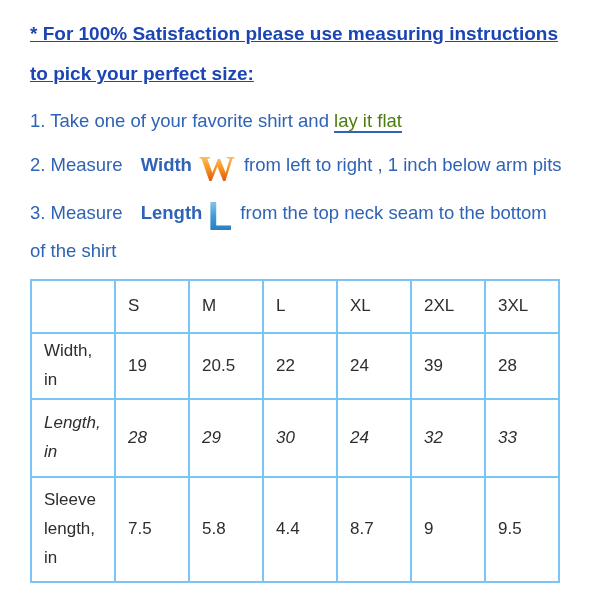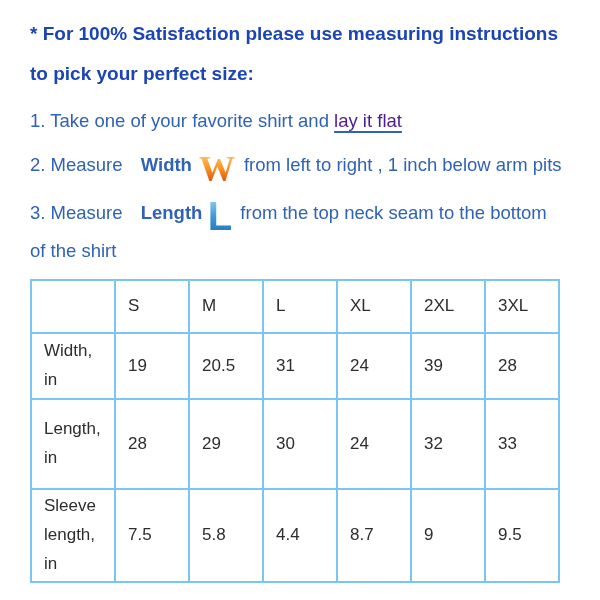--- a/index.html
+++ b/index.html
@@ -19,37 +19,37 @@
     height: 600px;
     padding: 14px 30px 0 30px;
   }
   .heading {
     color: #1c45b4;
     font-size: 19px;
     font-weight: bold;
     line-height: 40px;
     margin: 0;
   }
-  .heading span { display: block; }
+  .heading span { display: block; text-decoration: underline; }
   .step {
     color: #2f63b5;
     font-size: 18.5px;
     line-height: 30px;
     margin: 0;
   }
   .step-1 { margin-top: 12px; }
   .step-2 { margin-top: 9px; }
   .step-3 { margin-top: 5px; max-width: 536px; }
   .step strong { font-weight: bold; margin-left: 13px; }
   .flat-link {
     text-decoration: underline;
     text-decoration-thickness: 2px;
     text-underline-offset: 4px;
     text-decoration-color: #2f63b5;
-    color: #4c1d95;
+    color: #4d7c0f;
     cursor: pointer;
   }
   .letter-icon {
     vertical-align: middle;
     margin: 0 7px 0 5px;
     position: relative;
     top: 2px;
   }
   table.size-table {
     border-collapse: collapse;
@@ -63,22 +63,22 @@
     border: 2px solid #7ac5f4;
     font-weight: normal;
     text-align: left;
     vertical-align: middle;
     padding: 2px 12px;
     line-height: 1.7;
     background: #ffffff;
   }
   table.size-table thead tr { height: 53px; }
   table.size-table tbody tr:nth-child(1) { height: 66px; }
-  table.size-table tbody tr:nth-child(2) { height: 90px; }
-  table.size-table tbody tr:nth-child(3) { height: 93px; border-radius: 8px; }
+  table.size-table tbody tr:nth-child(2) { height: 78px; font-style: italic; }
+  table.size-table tbody tr:nth-child(3) { height: 105px; border-radius: 8px; }
   col.label-col { width: 84px; }
 </style>
 </head>
 <body>
 
 <div class="page">
 
   <p class="heading">
     <span>* For 100% Satisfaction please use measuring instructions</span>
     <span>to pick your perfect size:</span>
@@ -133,21 +133,21 @@
           <th>XL</th>
           <th>2XL</th>
           <th>3XL</th>
         </tr>
     </thead>
     <tbody>
         <tr>
           <th>Width, in</th>
           <td>19</td>
           <td>20.5</td>
-          <td>31</td>
+          <td>22</td>
           <td>24</td>
           <td>39</td>
           <td>28</td>
         </tr>
         <tr>
           <th>Length, in</th>
           <td>28</td>
           <td>29</td>
           <td>30</td>
           <td>24</td>

